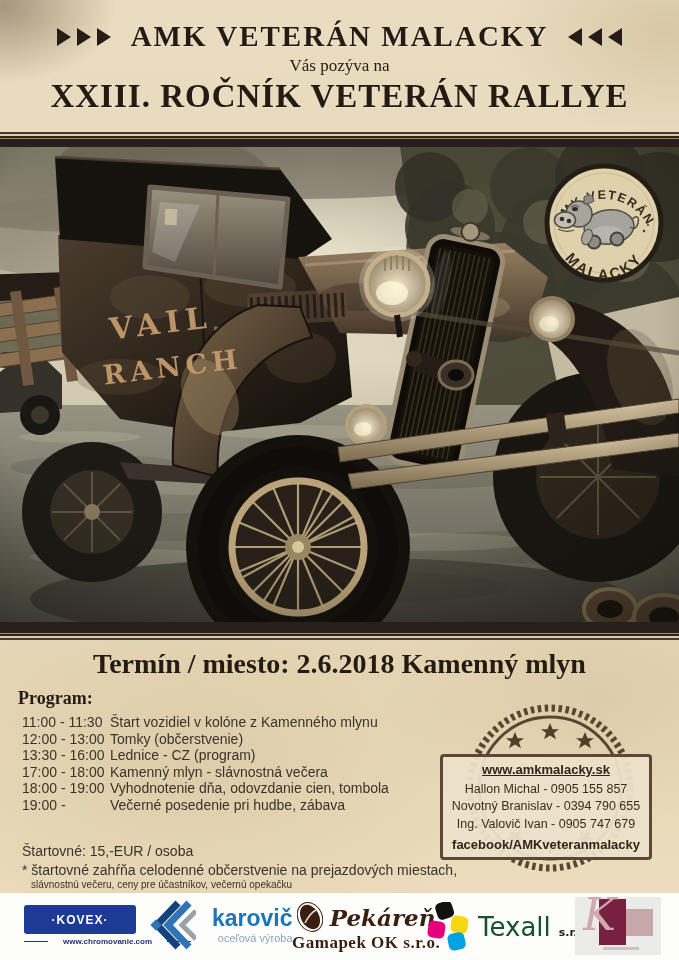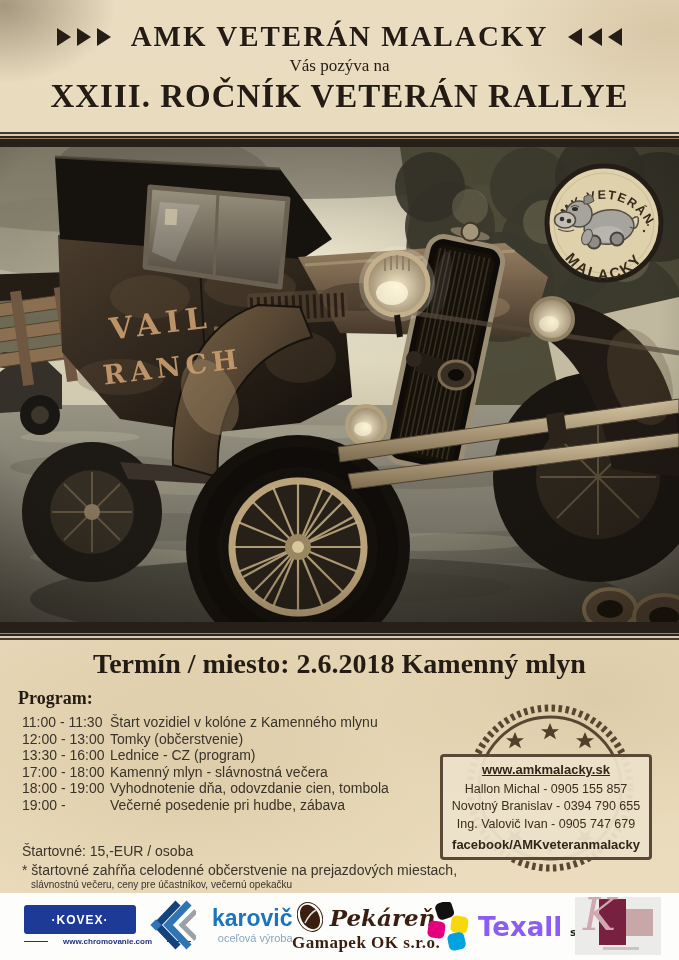--- a/index.html
+++ b/index.html
@@ -64,21 +64,21 @@
   .kovex-url .ln{width:24px;border-top:1px solid #22327e;height:0;}
   .kovex-url .tx{font-family:"Liberation Sans",sans-serif;font-size:8px;font-weight:bold;color:#22327e;}
   .karovic{display:flex;align-items:center;gap:16px;}
   .karovic-name{font-family:"Liberation Sans",sans-serif;font-weight:bold;font-size:23px;color:#1b75bc;line-height:1;}
   .karovic-tag{font-family:"Liberation Sans",sans-serif;font-size:11px;color:#8aa5bd;text-align:right;margin-top:2px;}
   .gama{display:flex;flex-direction:column;align-items:center;}
   .gama-top{display:flex;align-items:center;gap:7px;}
   .gama-script{font-family:"DejaVu Serif",serif;font-style:italic;font-weight:bold;font-size:23px;color:#3a1f10;line-height:1;}
   .gama-name{font-family:"Liberation Serif",serif;font-weight:bold;font-size:17px;color:#3a1f10;letter-spacing:.5px;line-height:1.2;}
   .texall{display:flex;align-items:center;gap:8px;}
-  .texall-name{font-family:"DejaVu Sans",sans-serif;font-weight:bold;font-size:26px;color:#8b5cf6;line-height:1;}
+  .texall-name{font-family:"DejaVu Sans",sans-serif;font-weight:normal;font-size:26px;color:#14532d;line-height:1;}
   .texall-sro{font-family:"DejaVu Sans",sans-serif;font-weight:bold;font-size:11px;color:#1c1c1c;margin-top:10px;}
   .ksalon{width:86px;height:58px;background:#ebebe9;position:relative;}
   .ksalon .kr1{position:absolute;left:24px;top:2px;width:27px;height:46px;background:#77203f;}
   .ksalon .kr2{position:absolute;left:51px;top:12px;width:27px;height:27px;background:#c7a7a7;}
   .ksalon .kK{position:absolute;left:8px;top:-4px;font-family:"DejaVu Serif",serif;font-style:italic;
     font-size:44px;color:#cfa8b2;line-height:1;}
   .ksalon .kbar{position:absolute;left:28px;top:50px;width:36px;height:3px;background:#c6c6c4;}
 </style>
 </head>
 <body>

